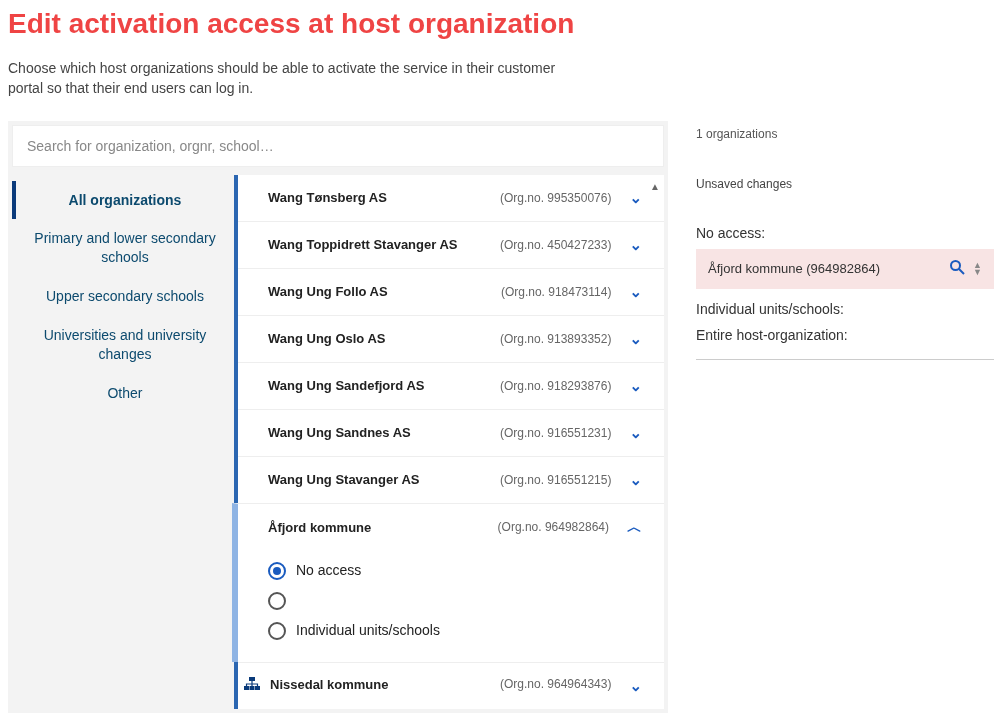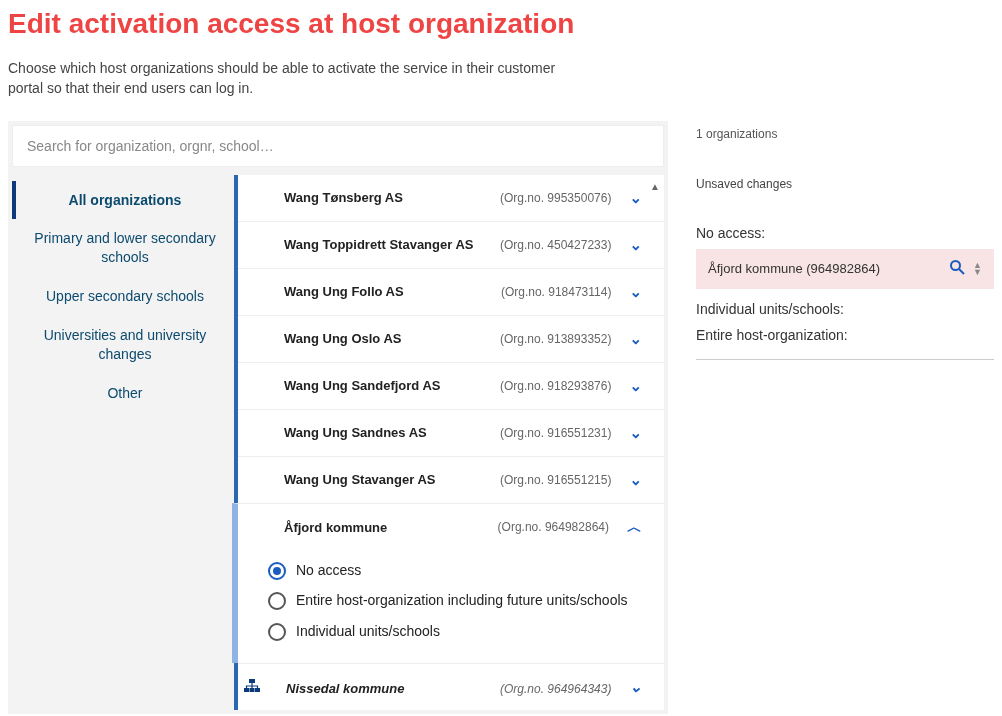--- a/index.html
+++ b/index.html
@@ -84,21 +84,20 @@
       border-top: 1px solid #eee;
       position: relative;
     }
     .org-row.first-row { border-top: none; }
     .org-name {
       flex: 0 0 auto;
       width: 190px;
       font-size: 13px;
       font-weight: 700;
       color: #222;
-      margin-left: 16px;
     }
     .org-num {
       font-size: 12px;
       color: #666;
       margin-left: auto;
     }
     .expand-icon {
       margin-left: 18px;
       color: #1a5bbf;
       font-size: 15px;
@@ -138,24 +137,23 @@
       position: absolute;
       left: 3px; top: 3px;
       width: 8px; height: 8px;
       background: #1a5bbf;
       border-radius: 50%;
     }
     .radio.hollow { border-color: #555; }
     .radio-label { line-height: 1.35; }
     .bottom-row {
       display: flex;
-      align-items: flex-end;
+      align-items: flex-start;
       padding: 14px 22px 14px 6px;
       border-top: 1px solid #eee;
-      font-style: italic;
     }
     .bottom-row .tree-icon-inline {
       color: #0a3a7a;
       margin-right: 10px;
     }
     
     .right-panel {
       flex: 1;
       padding-top: 6px;
     }
@@ -274,21 +272,20 @@
             <span class="org-num">(Org.no. 964982864)</span>
             <span class="expand-icon">︿</span>
           </div>
           <div class="radio-list">
             <div class="radio-row">
               <span class="radio filled"></span>
               <span class="radio-label">No access</span>
             </div>
             <div class="radio-row">
               <span class="radio hollow"></span>
-              <span class="radio-label">Entire host-organization including future units/schools</span>
             </div>
             <div class="radio-row">
               <span class="radio hollow"></span>
               <span class="radio-label">Individual units/schools</span>
             </div>
           </div>
         </div>
 
         <div class="bottom-row">
           <span class="tree-icon-inline">

